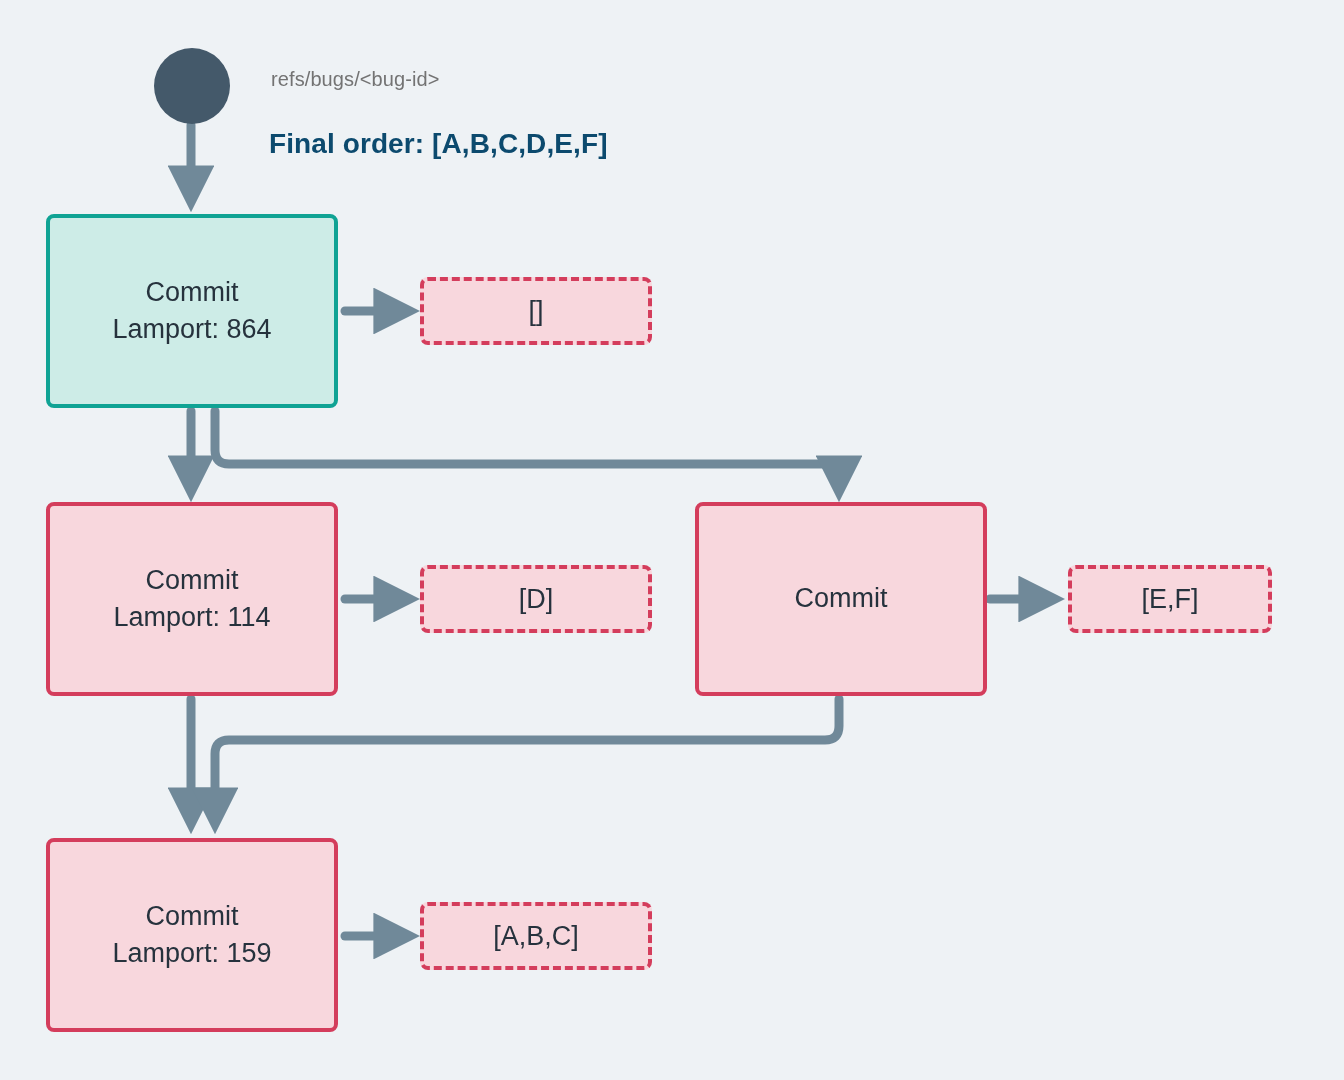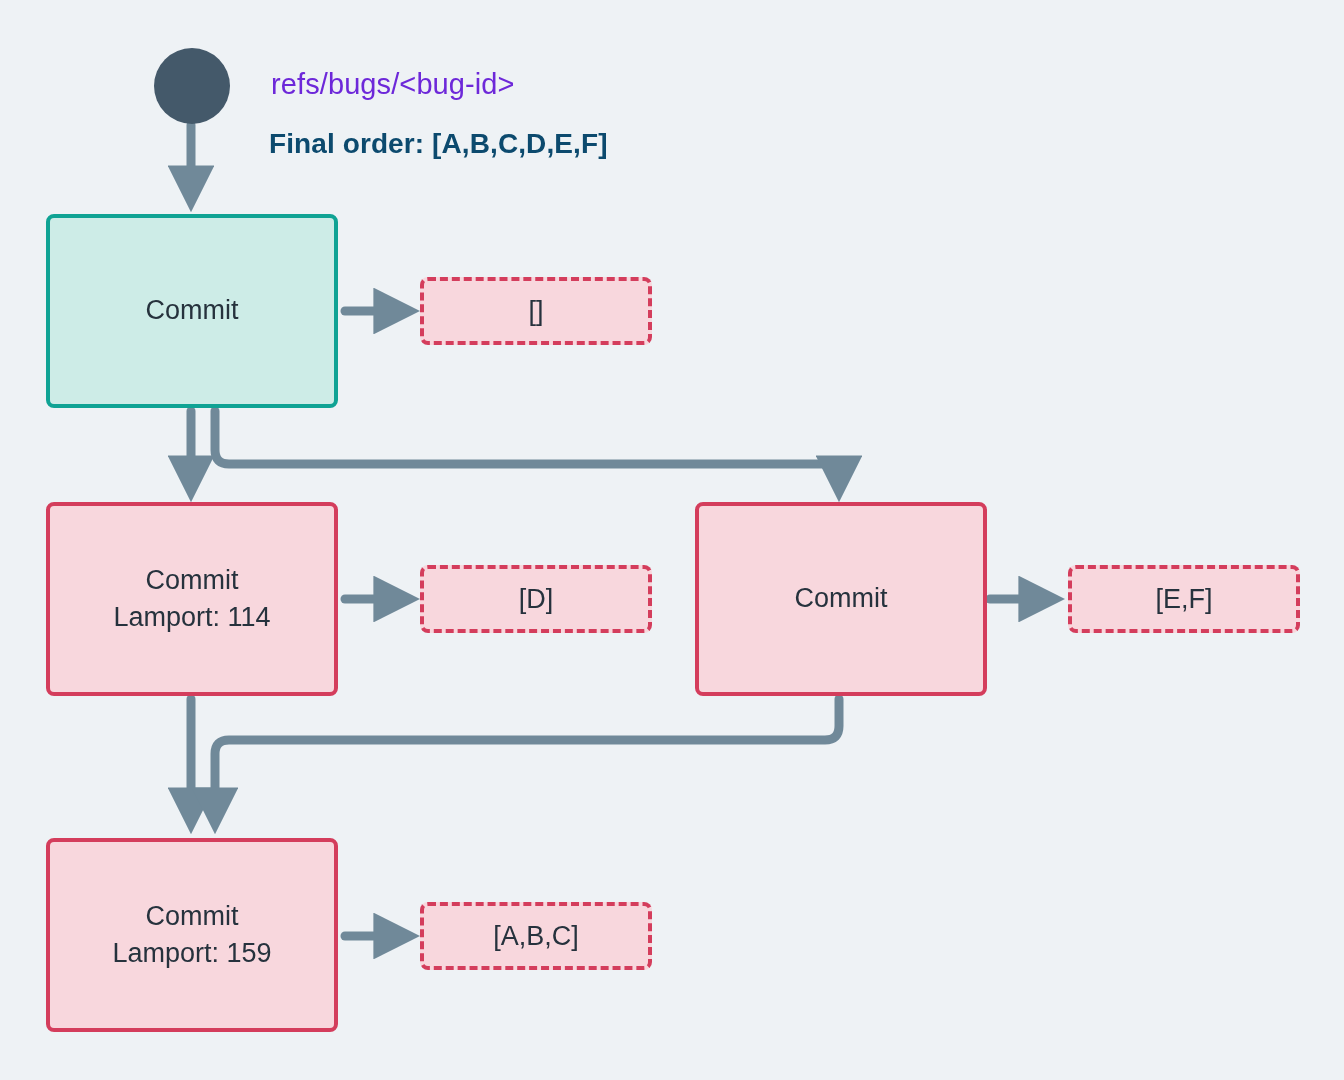--- a/index.html
+++ b/index.html
@@ -31,22 +31,22 @@
   
   .root-node {
     position: absolute;
     border-radius: 50%;
     background: #44596a;
   }
 
   
   .ref-label {
     position: absolute;
-    color: #6d28d9;
-    font-size: 29px;
+    color: #737373;
+    font-size: 20px;
     font-weight: 400;
     white-space: nowrap;
     letter-spacing: 0.1px;
   }
   .order-label {
     position: absolute;
     color: #0c4a6e;
     font-size: 28px;
     font-weight: 700;
     white-space: nowrap;
@@ -127,37 +127,38 @@
     <path d="M345,936 L404,936" stroke="#708999" stroke-width="9" fill="none" stroke-linecap="round" marker-end="url(#arrow)"></path>
   </svg>
 
   <div class="root-node" style="left:154px; top:48px; width:76px; height:76px;"></div>
 
   <div class="ref-label" style="left:271px; top:68px;">refs/bugs/&lt;bug-id&gt;</div>
   <div class="order-label" style="left:269px; top:128px;">Final order: [A,B,C,D,E,F]</div>
 
   <div class="commit-box teal" style="left:46px; top:214px; width:292px; height:194px;">
     <span class="title">Commit</span>
+    <span class="lamport">Lamport: 864</span>
   </div>
   <div class="payload-badge" style="left:420px; top:277px; width:232px; height:68px;">
     <span>[]</span>
   </div>
 
   <div class="commit-box pink" style="left:46px; top:502px; width:292px; height:194px;">
     <span class="title">Commit</span>
     <span class="lamport">Lamport: 114</span>
   </div>
   <div class="payload-badge" style="left:420px; top:565px; width:232px; height:68px;">
     <span>[D]</span>
   </div>
 
   <div class="commit-box pink" style="left:695px; top:502px; width:292px; height:194px;">
     <span class="title">Commit</span>
   </div>
-  <div class="payload-badge" style="left:1068px; top:565px; width:232px; height:68px;">
+  <div class="payload-badge" style="left:1068px; top:565px; width:204px; height:68px;">
     <span>[E,F]</span>
   </div>
 
   <div class="commit-box pink" style="left:46px; top:838px; width:292px; height:194px;">
     <span class="title">Commit</span>
     <span class="lamport">Lamport: 159</span>
   </div>
   <div class="payload-badge" style="left:420px; top:902px; width:232px; height:68px;align-items:center;">
     <span>[A,B,C]</span>
   </div>

